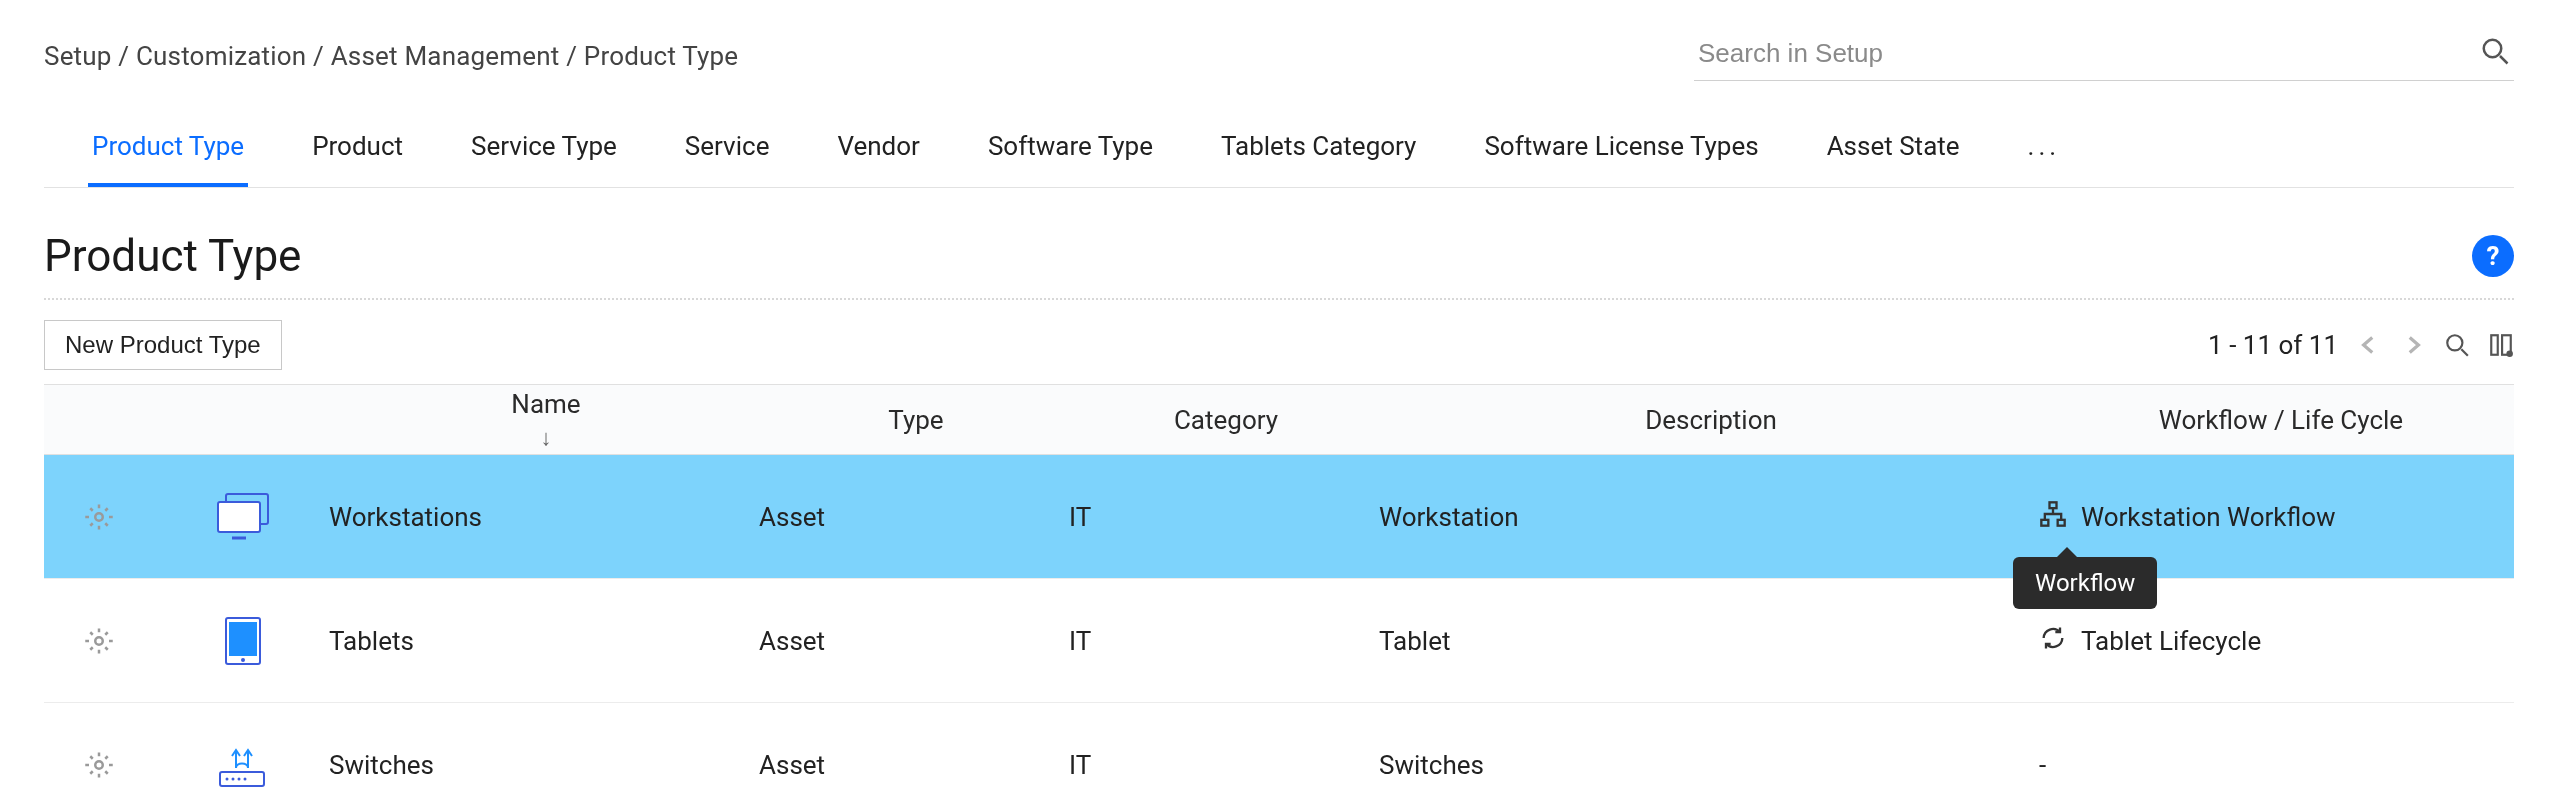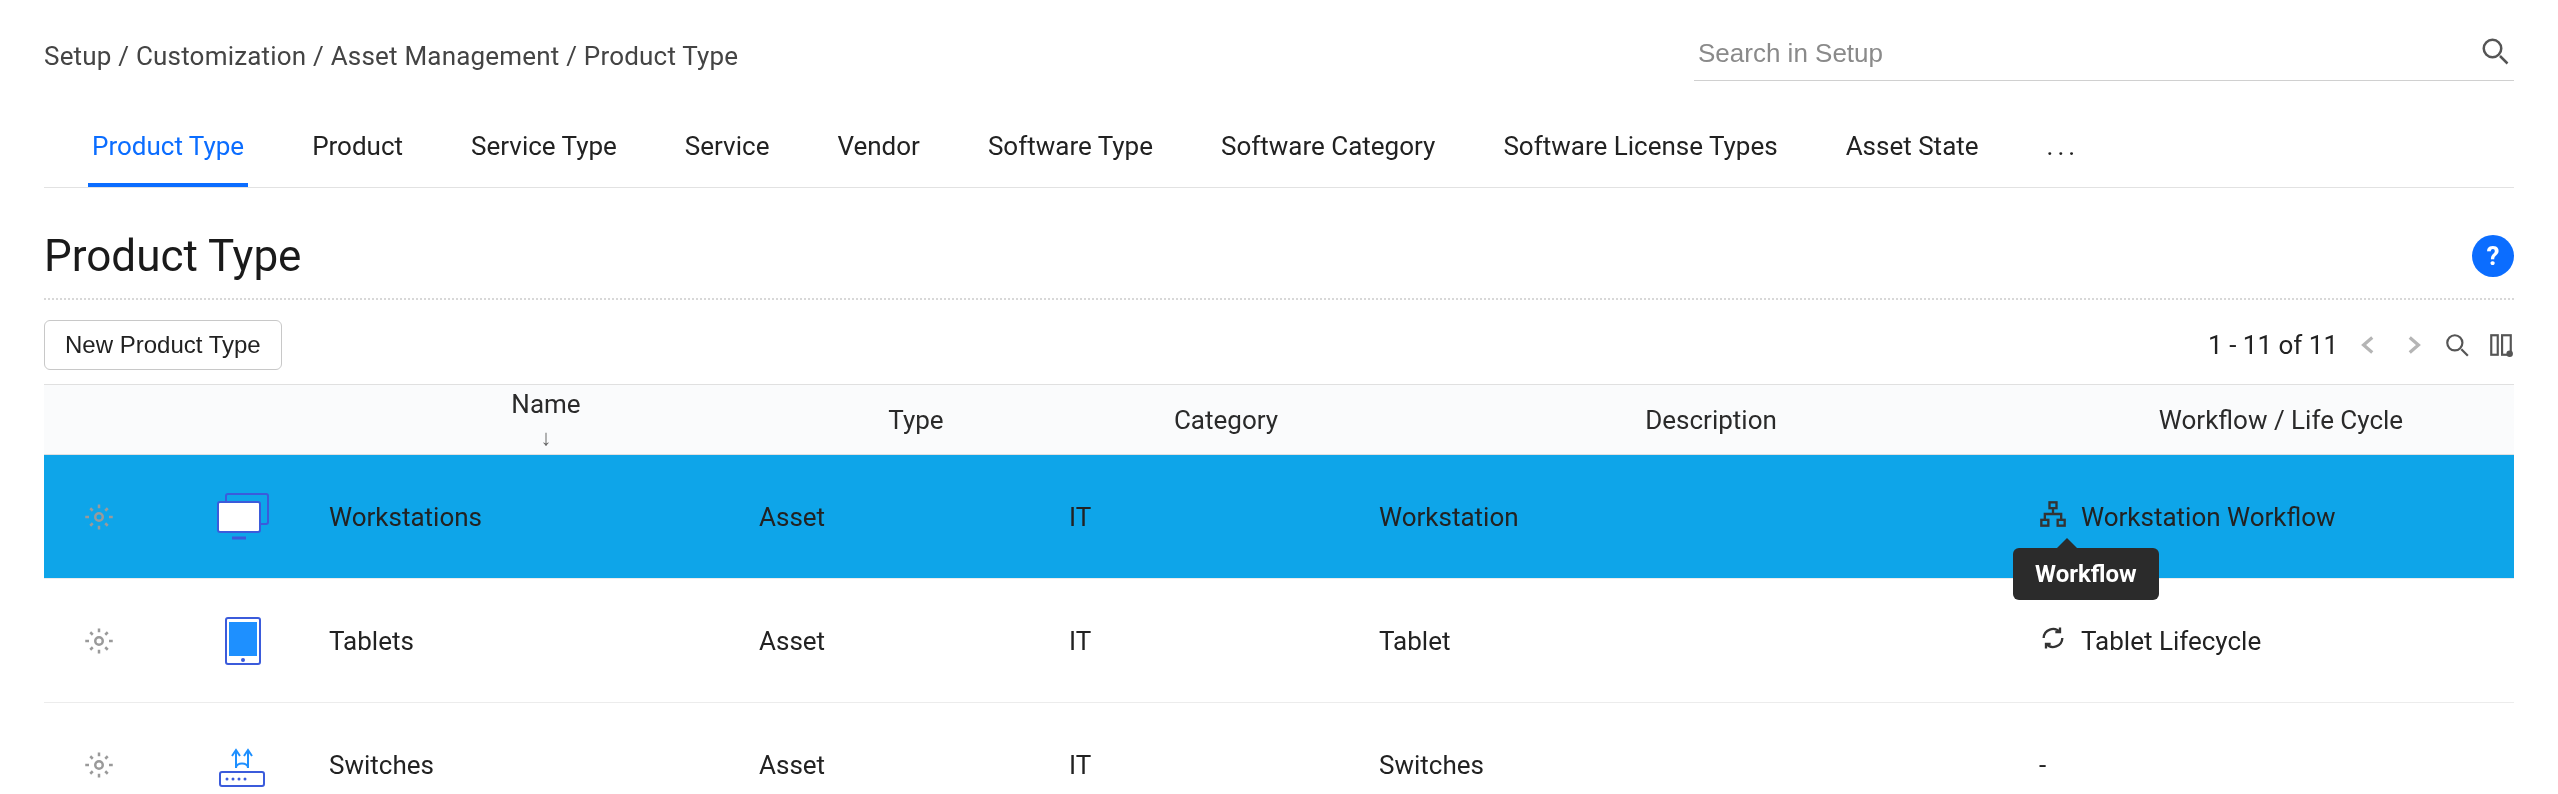--- a/index.html
+++ b/index.html
@@ -23,44 +23,44 @@
   
   .title-row { display: flex; align-items: center; justify-content: space-between; margin-top: 42px; }
   .page-title { font-size: 44px; font-weight: 400; color: #1a1a1a; }
   .help-btn { width: 42px; height: 42px; border-radius: 50%; background: #0b6dff; color: #fff; display: flex; align-items: center; justify-content: center; font-size: 26px; font-weight: bold; }
 
   
   .dotted-rule { border: none; border-top: 2px dotted #d8d8d8; margin-top: 16px; }
 
   
   .toolbar { display: flex; align-items: center; justify-content: space-between; margin-top: 20px; }
-  .new-btn { border: 1px solid #c8c8c8; background: #fff; border-radius: 6px; padding: 10px 20px; font-size: 24px; color: #222; cursor: pointer; }
+  .new-btn { border: 1px solid #c8c8c8; background: #fff; border-radius: 0; padding: 10px 20px; font-size: 24px; color: #222; cursor: pointer; }
   .pager { display: flex; align-items: center; gap: 18px; font-size: 26px; color: #222; }
   .pager .nav-ico { width: 26px; height: 26px; display: flex; align-items: center; justify-content: center; }
   .pager .nav-ico svg { stroke: #b5b5b5; fill: none; stroke-width: 3; }
   .pager .util-ico svg { stroke: #555; fill: none; stroke-width: 2; }
 
   
   .table-wrap { margin-top: 14px; border-top: 1px solid #e0e0e0; }
   .thead { display: grid; grid-template-columns: 110px 175px 430px 310px 310px 660px 480px; align-items: center; height: 70px; border-bottom: 1px solid #e0e0e0; background: #fafbfc; font-size: 26px; color: #2a2a2a; }
   .th { padding-left: 4px; display:flex; align-items:center; gap:6px;flex-direction:column;}
   .sort-arrow { font-size: 22px; color:#666; }
 
   .trow { display: grid; grid-template-columns: 110px 175px 430px 310px 310px 660px 480px; align-items: center; height: 124px; border-bottom: 1px solid #ececec; font-size: 26px; color: #222; }
-  .trow.hover { background: #0ea5e9; }
+  .trow.hover { background: #7dd3fc; }
   .gear-cell { display:flex; justify-content:center;}
   .gear-cell svg { width:30px; height:30px; stroke:#9a9a9a; fill:none; stroke-width:2;}
   .ico-cell { display:flex; justify-content:center; align-items:center; }
   .dev-ico { width:60px; height:54px; display:flex; align-items:center; justify-content:center; }
   .dev-ico svg { width:60px; height:54px; }
   .wf-cell { display:flex; align-items:center; gap:14px; position:relative; }
   .wf-ico svg { width:28px; height:28px; stroke:#333; fill:none; stroke-width:2; }
 
   
-  .tooltip { position:absolute; background:#2b2b2b; color:#fff; font-size:24px; padding:12px 22px; border-radius:6px; top:48px; left:-26px; white-space:nowrap;font-weight:bold; }
+  .tooltip { position:absolute; background:#2b2b2b; color:#fff; font-size:24px; padding:12px 22px; border-radius:6px; top:57px; left:-26px; white-space:nowrap; }
   .tooltip::before { content:''; position:absolute; top:-10px; left:44px; border-left:10px solid transparent; border-right:10px solid transparent; border-bottom:10px solid #2b2b2b; }
 </style>
 </head>
 <body>
 
 <div class="page">
 
   <div class="header-bar">
     <div class="breadcrumb">Setup / Customization / Asset Management / Product Type</div>
     <div class="search-wrap">
@@ -74,21 +74,21 @@
     </div>
   </div>
 
   <div class="tabs-bar">
     <div class="tab active">Product Type</div>
     <div class="tab">Product</div>
     <div class="tab">Service Type</div>
     <div class="tab">Service</div>
     <div class="tab">Vendor</div>
     <div class="tab">Software Type</div>
-    <div class="tab">Software Category</div>
+    <div class="tab">Tablets Category</div>
     <div class="tab">Software License Types</div>
     <div class="tab">Asset State</div>
     <div class="tab more">...</div>
   </div>
 
   <div class="title-row">
     <h1 class="page-title">Product Type</h1>
     <div class="help-btn">?</div>
   </div>
 

